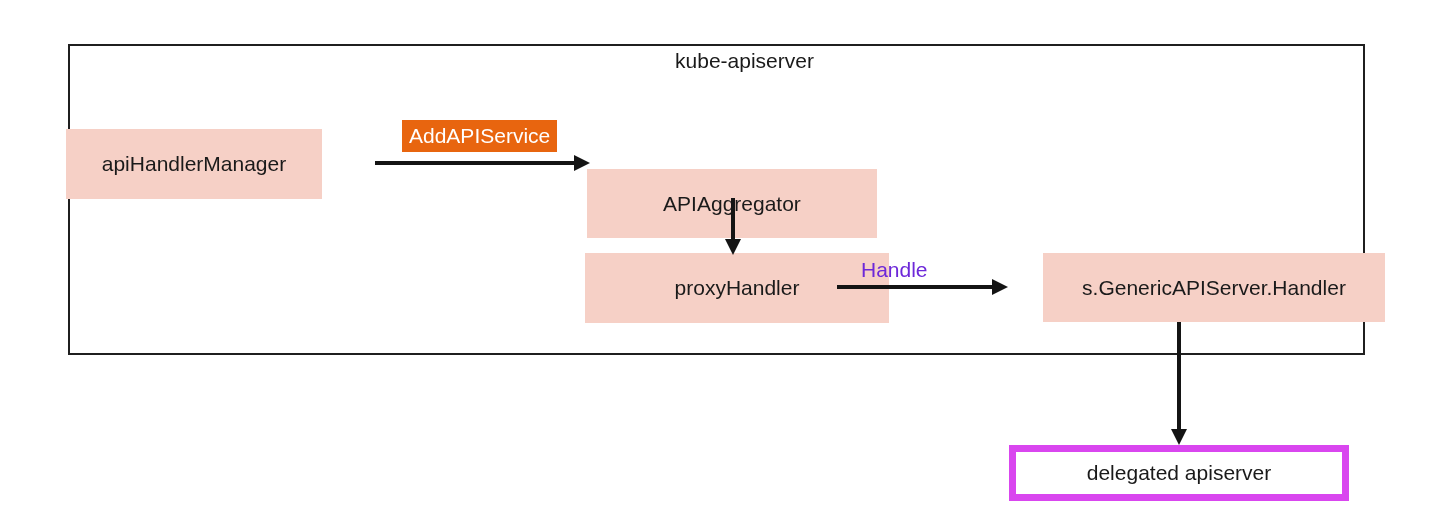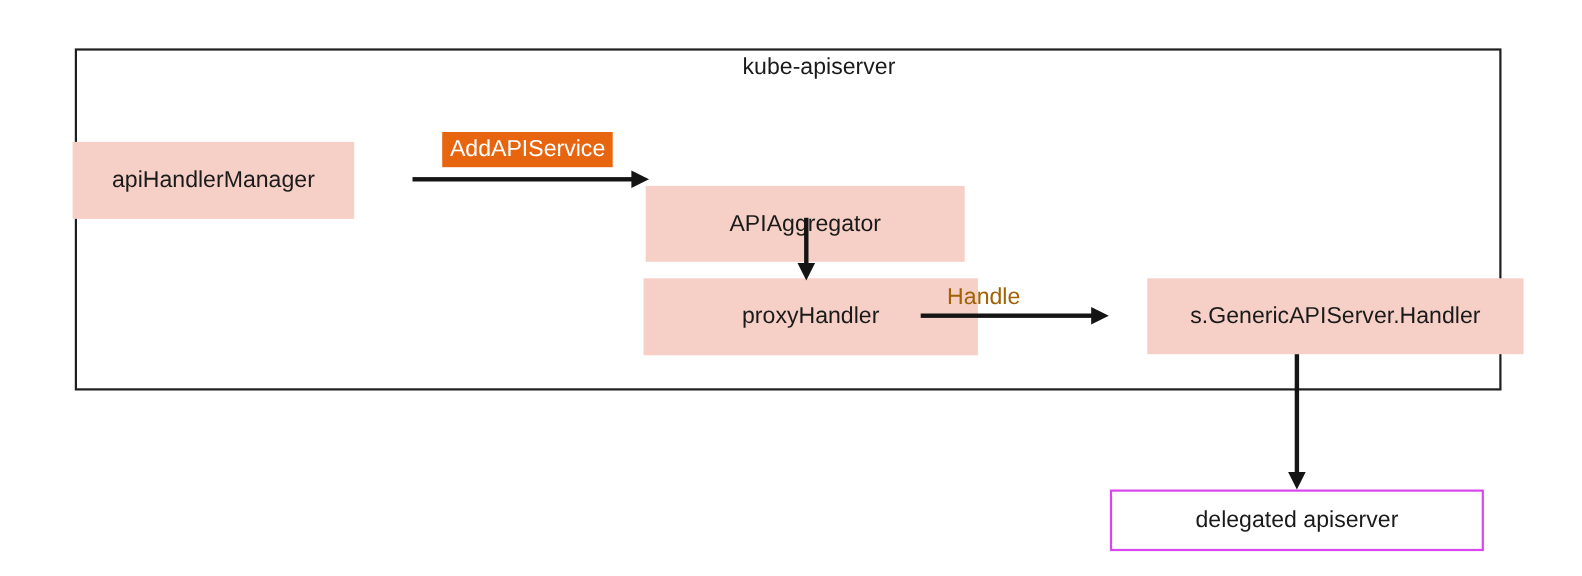--- a/index.html
+++ b/index.html
@@ -33,21 +33,21 @@
   .node {
     position: absolute;
     display: flex;
     align-items: center;
     justify-content: center;
     font-size: 21px;
     box-sizing: border-box;
     white-space: nowrap;
   }
   .node.pink { background: #f6d0c6; }
-  .node.outlined { background: #ffffff; border: 2px solid #d946ef; }
+  .node.outlined { background: #ffffff; border: 7px solid #d946ef; }
   #node-api-handler-manager      { left: 66px;   top: 129px; width: 256px; height: 70px; }
   #node-api-aggregator           { left: 587px;  top: 129px; width: 290px; height: 69px; margin-top: 40px; }
   #node-proxy-handler            { left: 585px;  top: 253px; width: 304px; height: 70px; }
   #node-generic-apiserver-handler{ left: 1008px; top: 253px; width: 342px; height: 69px; margin-left: 35px; }
   #node-delegated-apiserver      { left: 1009px; top: 445px; width: 340px; height: 56px; }
 
   .edge-line { position: absolute; background: #141414; }
   .edge-head { position: absolute; width: 0; height: 0; }
   .edge-head.right {
     border-top: 8px solid transparent;
@@ -77,21 +77,21 @@
     background: #e8650f;
     color: #ffffff;
     font-size: 21px;
     white-space: nowrap;
   }
   .edge-label-plain {
     position: absolute;
     left: 861px; top: 257px;
     font-size: 21px;
     line-height: 25px;
-    color: #a16207;
+    color: #6d28d9;
     white-space: nowrap;
   }
 </style>
 </head>
 <body>
 
 <div class="canvas">
 
   <div class="outer-box"></div>
 

